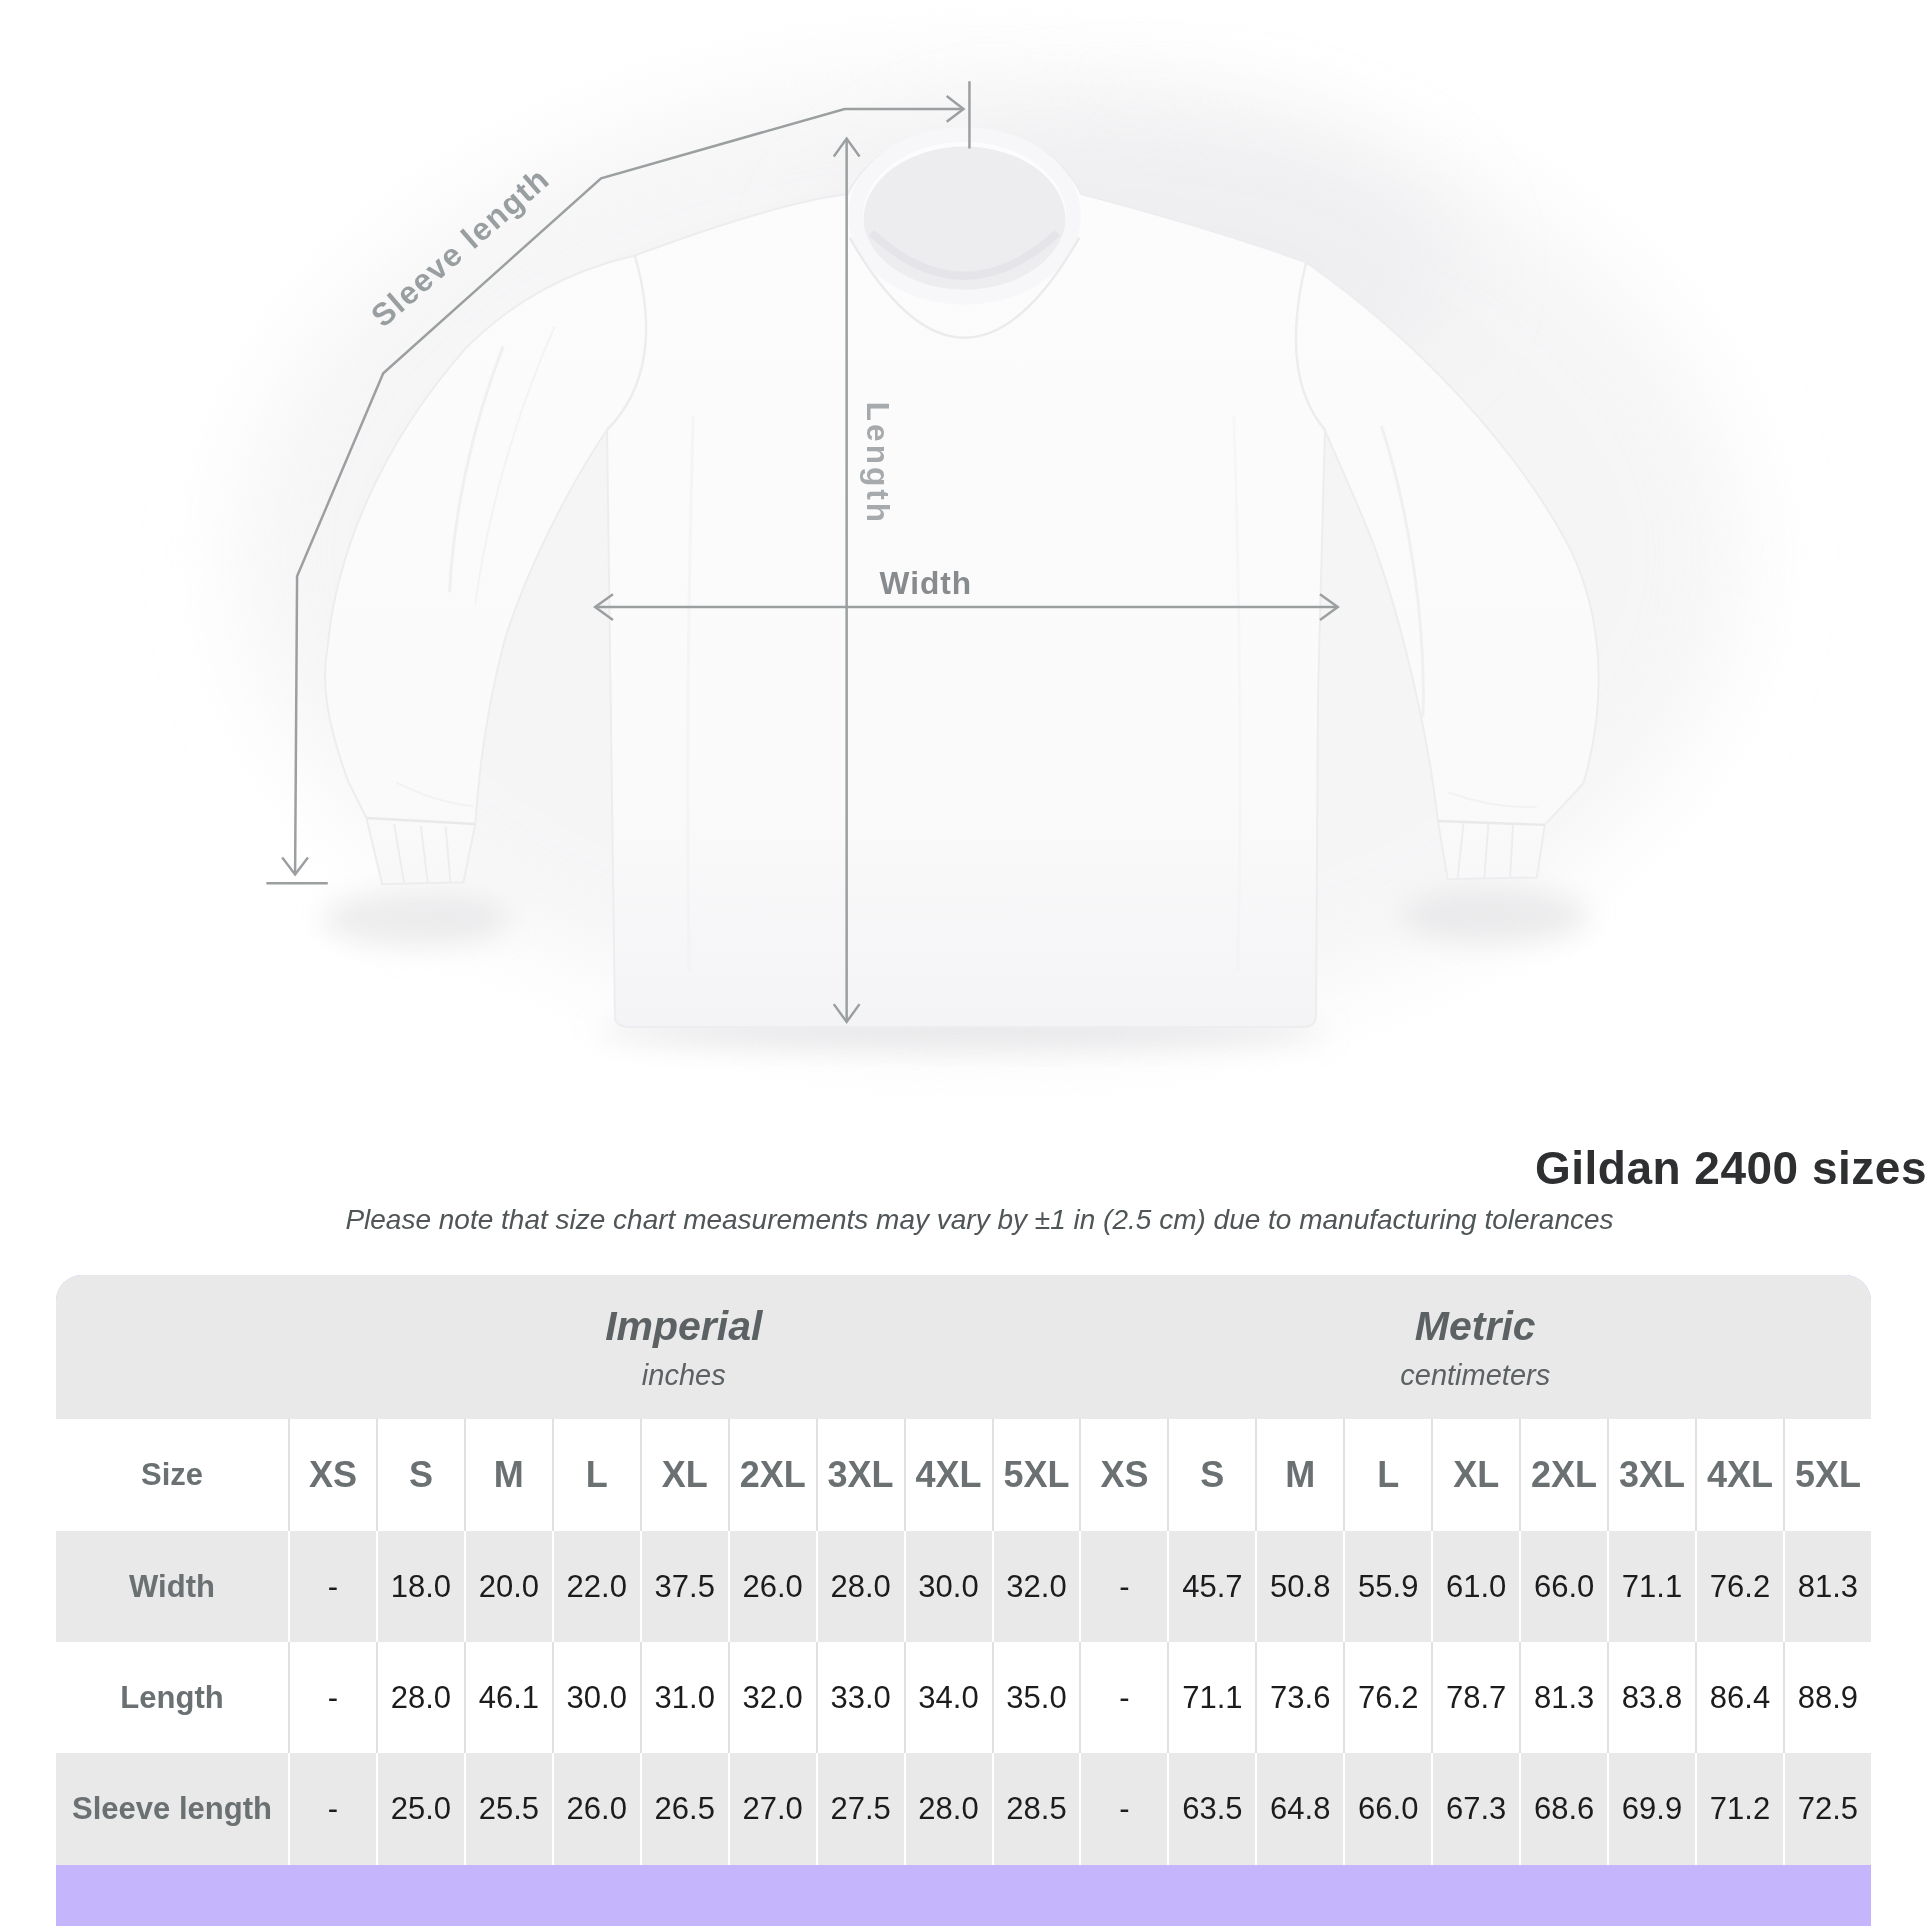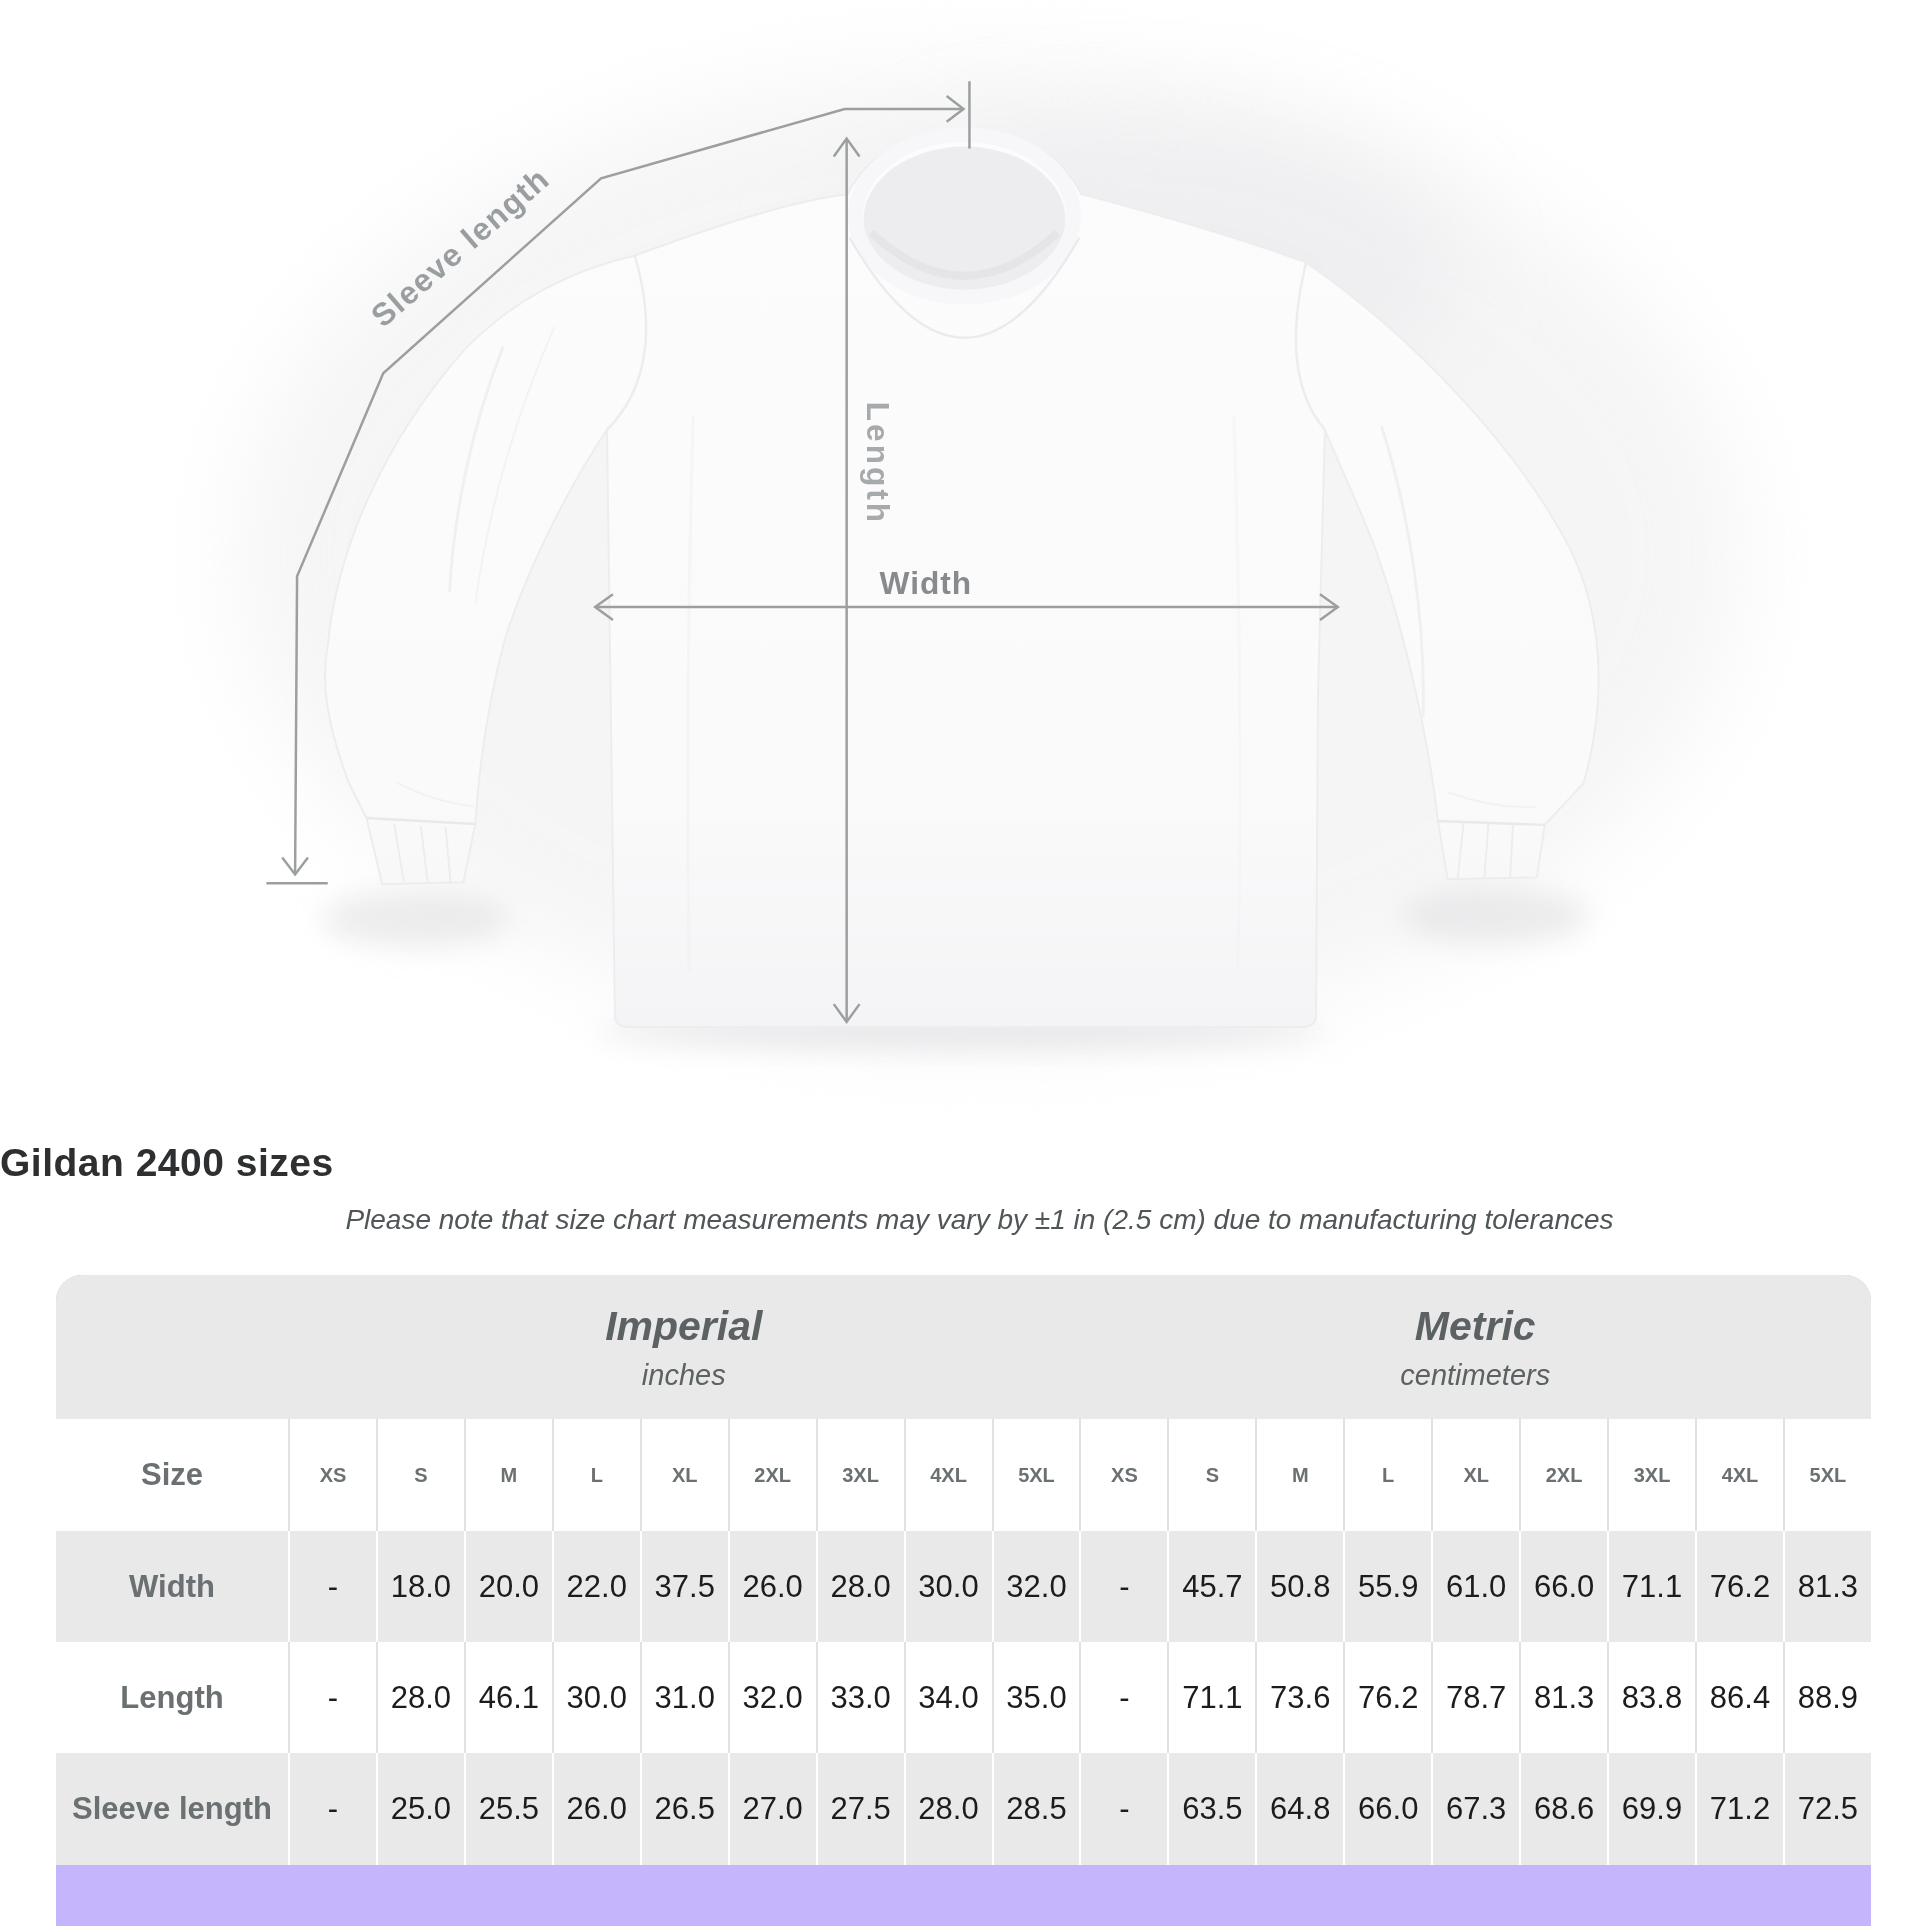--- a/index.html
+++ b/index.html
@@ -1,20 +1,20 @@
 <!DOCTYPE html>
 <html><head>
 <meta charset="utf-8">
 <style>
   html,body{margin:0;padding:0;background:#fff;}
   .page{position:relative;width:1927px;height:1927px;background:#ffffff;overflow:hidden;
         font-family:"Liberation Sans",sans-serif;}
   .illustration{position:absolute;left:0;top:0;}
-  .page-title{position:absolute;top:1141px;left:0;width:100%;text-align:left;
-              font-size:39px;font-weight:bold;color:#2d2f30;letter-spacing:0.5px;}
+  .page-title{position:absolute;top:1141px;left:0;width:100%;text-align:right;
+              font-size:46px;font-weight:bold;color:#2d2f30;letter-spacing:0.5px;}
   .page-note{position:absolute;top:1204px;left:0;width:100%;text-align:center;
              font-size:28px;font-style:italic;color:#505557;margin-left:16px;}
   .size-table{position:absolute;left:56px;top:1275px;width:1815px;height:675px;
               border-radius:26px;overflow:hidden;background:#c4b5fd;}
   .units-band{height:144px;background:#e9e9ea;display:flex;}
   .units-spacer{width:232px;}
   .unit-group{flex:1;display:flex;flex-direction:column;align-items:center;justify-content:center;color:#5c6163;}
   .unit-label{font-size:41px;font-weight:bold;font-style:italic;}
   .unit-sublabel{font-size:29px;font-style:italic;margin-top:9px;}
   .trow{display:flex;height:111px;}
@@ -22,21 +22,21 @@
   .trow.last{height:112px;}
   .rlabel{width:232px;display:flex;align-items:center;justify-content:center;
           font-weight:bold;font-size:31px;color:#6b7072;text-align:center;}
   .cells{flex:1;display:flex;}
   .cell{flex:1;display:flex;align-items:center;justify-content:center;
         border-left:2px solid transparent;font-size:31px;color:#1c1c1e;}
   .trow.white{background:#ffffff;}
   .trow.white .cell{border-left-color:#e1e1e3;}
   .trow.gray{background:#e9e9ea;}
   .trow.gray .cell{border-left-color:#ffffff;}
-  .trow.sizes .cell{font-weight:bold;color:#6b7072;font-size:20px;}
+  .trow.sizes .cell{font-weight:bold;color:#6b7072;font-size:36px;}
 </style>
 </head>
 <body>
 
 <div class="page">
 
   <svg class="illustration" width="1927" height="1119" viewBox="0 0 1946 1130">
     <defs>
       <filter id="soft" x="-60%" y="-60%" width="220%" height="220%">
           <feGaussianBlur stdDeviation="14"></feGaussianBlur>

